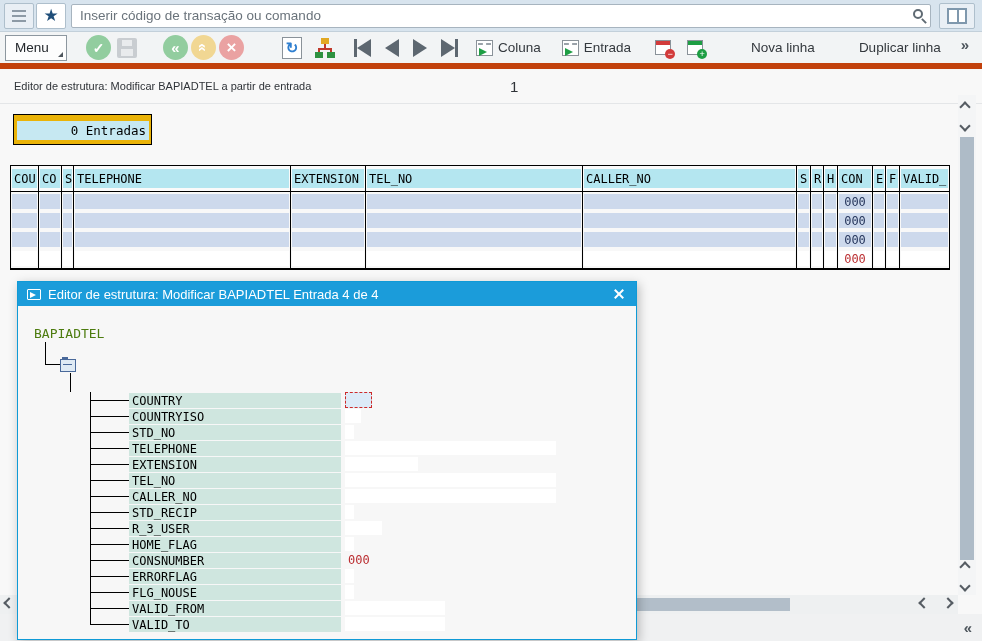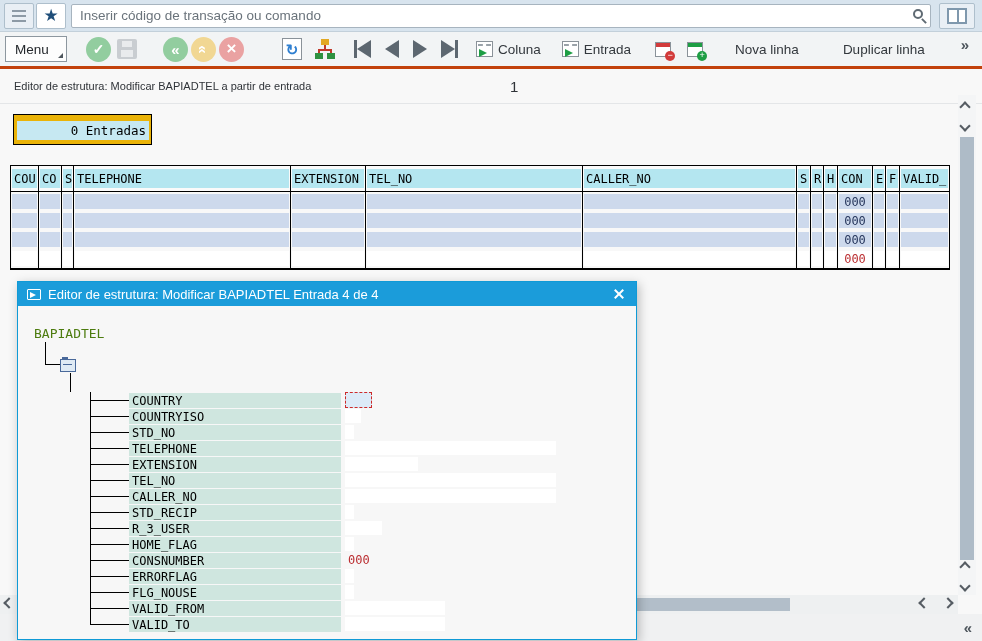--- a/index.html
+++ b/index.html
@@ -22,21 +22,21 @@
   .mag { position:absolute; right:8px; top:5px; width:10px; height:10px; border:2px solid #5f6a73; border-radius:50%; }
   .mag::after { content:""; position:absolute; width:2px; height:6px; background:#5f6a73;
                 left:8px; top:7px; transform:rotate(-45deg); }
   .panes-btn { width:36px; height:26px; margin-left:8px; background:#e9eff5; border:1px solid #aebfcc;
                border-radius:2px; display:flex; align-items:center; justify-content:center; }
   .panes-glyph { width:20px; height:16px; border:2px solid #7f98ad; position:relative; background:#fff; }
   .panes-glyph::after { content:""; position:absolute; left:8px; top:0; bottom:0; width:2px; background:#7f98ad; }
 
   
   .toolbar { position:absolute; top:32px; left:0; right:0; height:37px; background:#f2f4f5;
-             border-bottom:3px solid #c2410c; display:flex; align-items:center; padding:0 5px; }
+             border-bottom:6px solid #c2410c; display:flex; align-items:center; padding:0 5px; }
   .menu-btn { width:62px; height:26px; background:#fdfdfd; border:1px solid #8d979f; position:relative;
               font-size:13.5px; color:#24282c; display:flex; align-items:center; padding-left:9px; }
   .menu-btn::after { content:""; position:absolute; right:3px; bottom:3px; width:0; height:0;
                      border-left:5px solid transparent; border-bottom:5px solid #4e565d; }
   .circ { width:25px; height:25px; border-radius:50%; display:flex; align-items:center; justify-content:center;
           color:#fff; font-weight:bold; font-size:14px; margin-right:3px; }
   .circ.green { background:#92cd9f; }
   .circ.amber { background:#f1d793; }
   .circ.red   { background:#eaa2a2; }
   .chevdbl { font-size:15px; line-height:1; font-weight:bold; }
@@ -227,21 +227,21 @@
       <span class="tbtn-label">Entrada</span>
     </div>
     <div class="rowic del" style="margin-left:8px;">
       <span class="band"></span>
       <span class="badge">−</span>
     </div>
     <div class="rowic add" style="margin-left:14px;">
       <span class="band"></span>
       <span class="badge">+</span>
     </div>
-    <div class="tbtn" style="margin-left:30px;">
+    <div class="tbtn" style="margin-left:46px;">
       <span class="tbtn-label">Nova linha</span>
     </div>
     <div class="tbtn" style="margin-left:28px;">
       <span class="tbtn-label">Duplicar linha</span>
     </div>
     <div class="overflow">»</div>
   </div>
 
   <div class="titlerow">
     <span class="pagetitle">Editor de estrutura: Modificar BAPIADTEL a partir de entrada</span>

